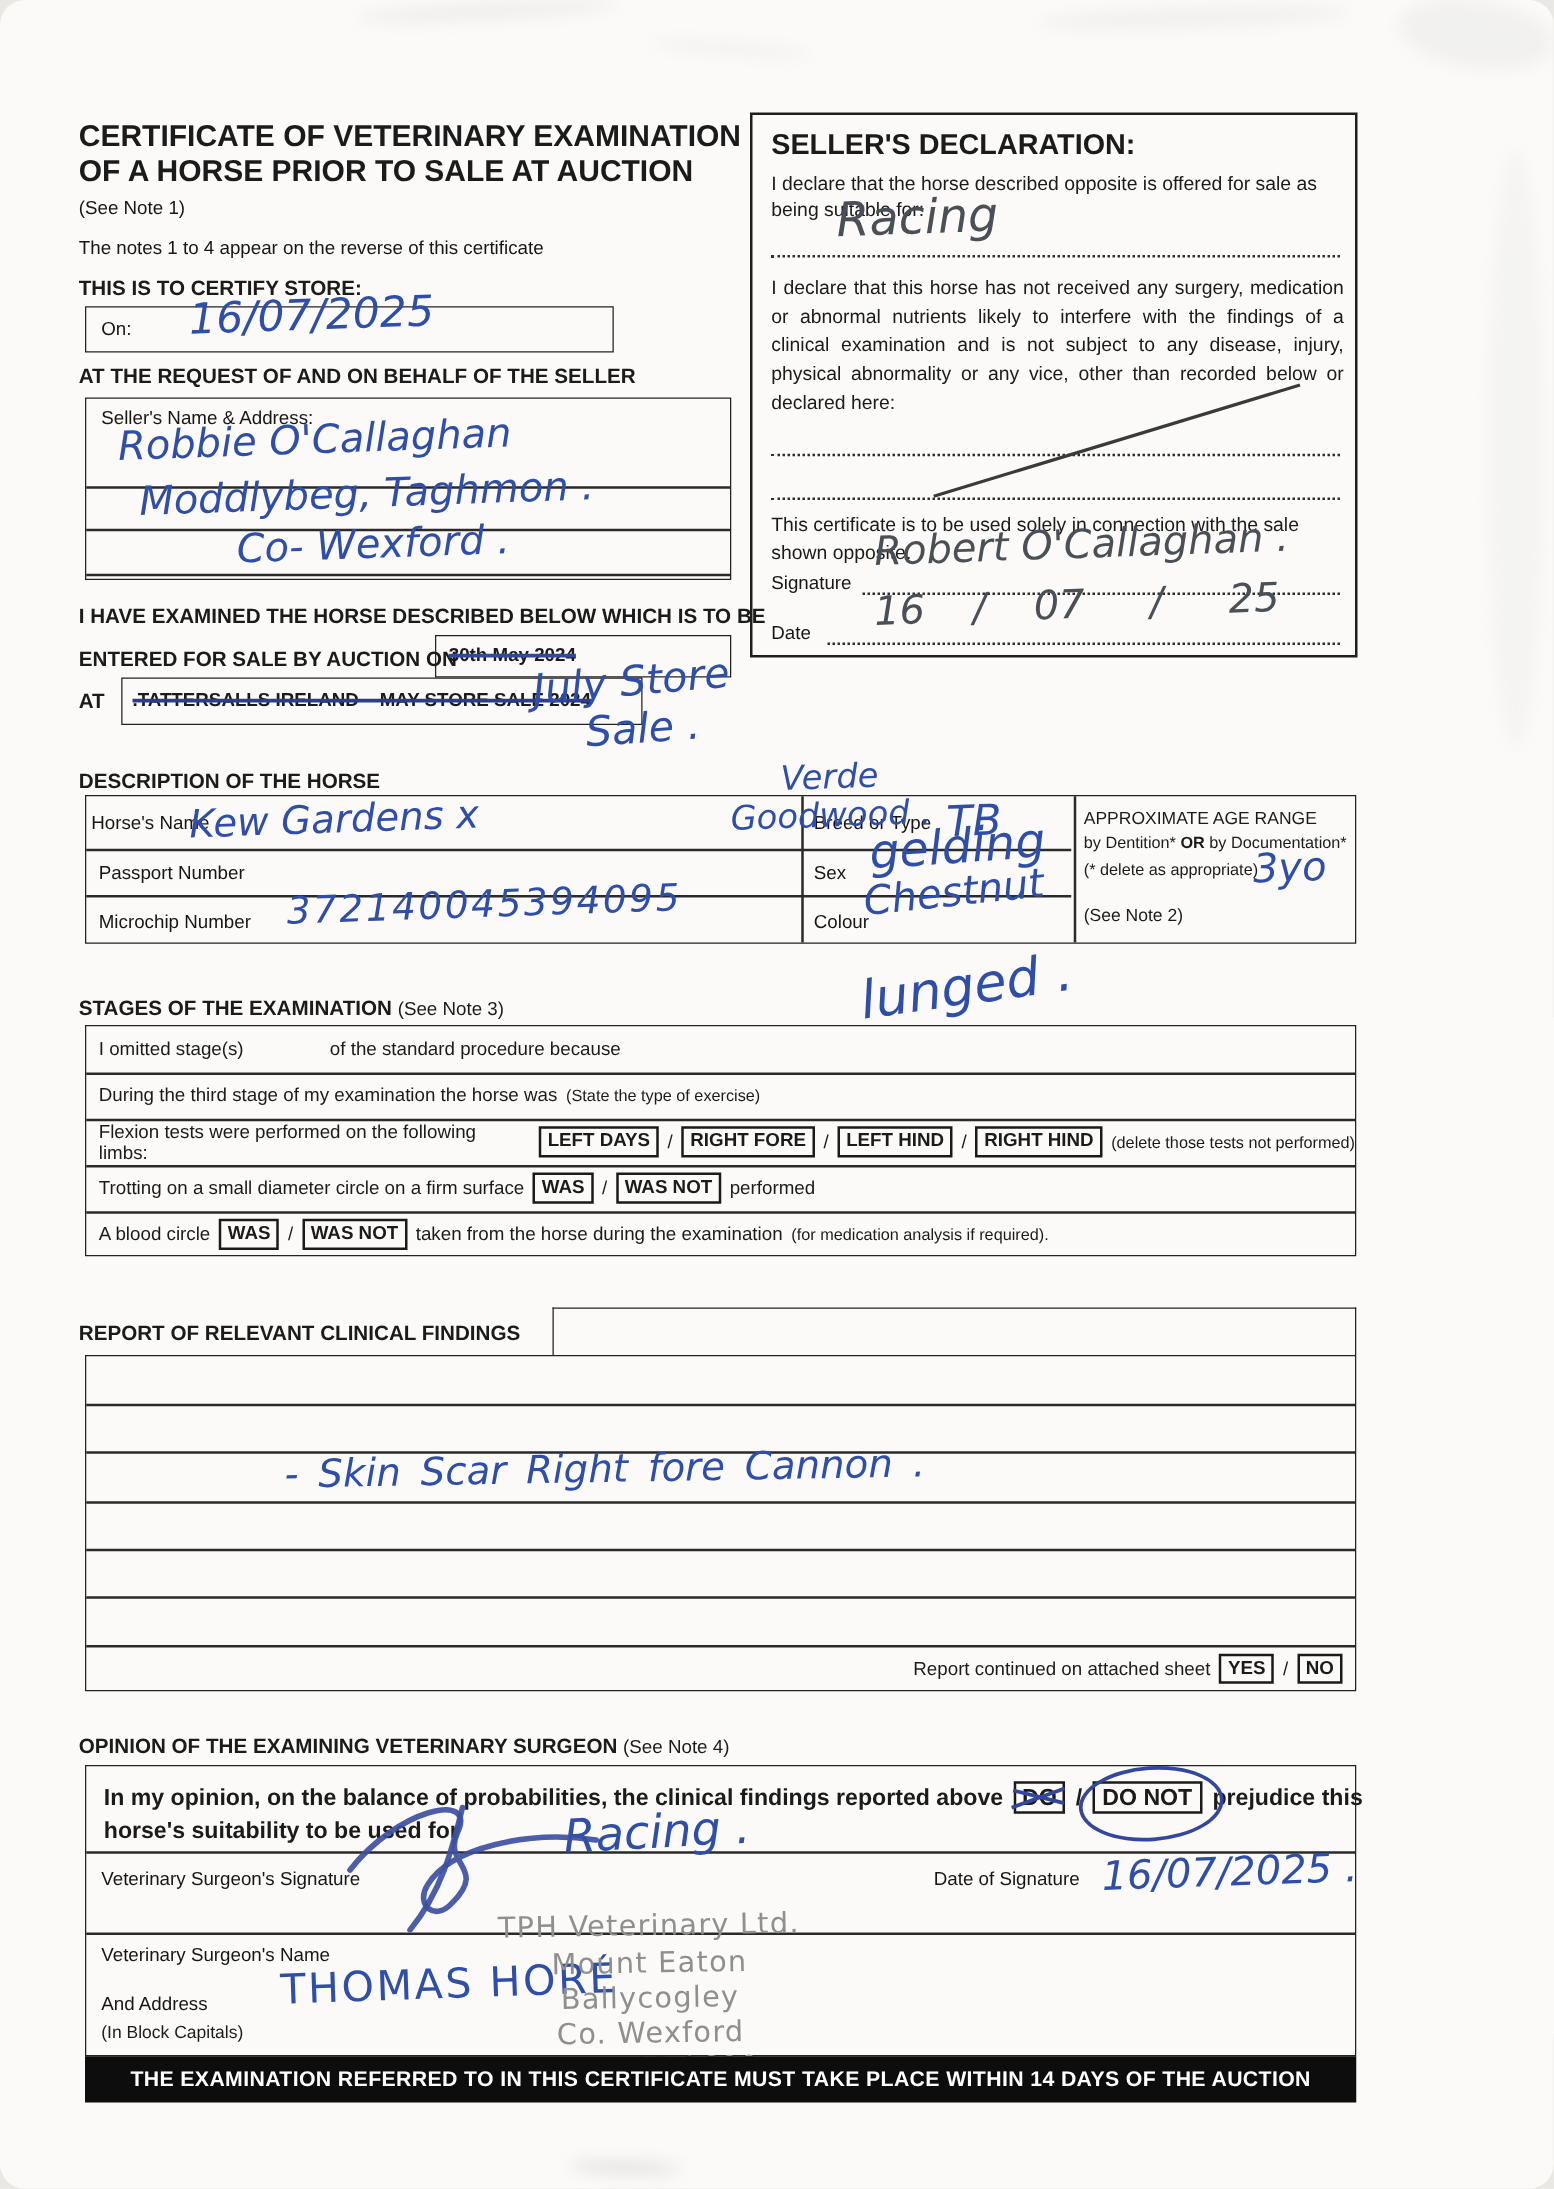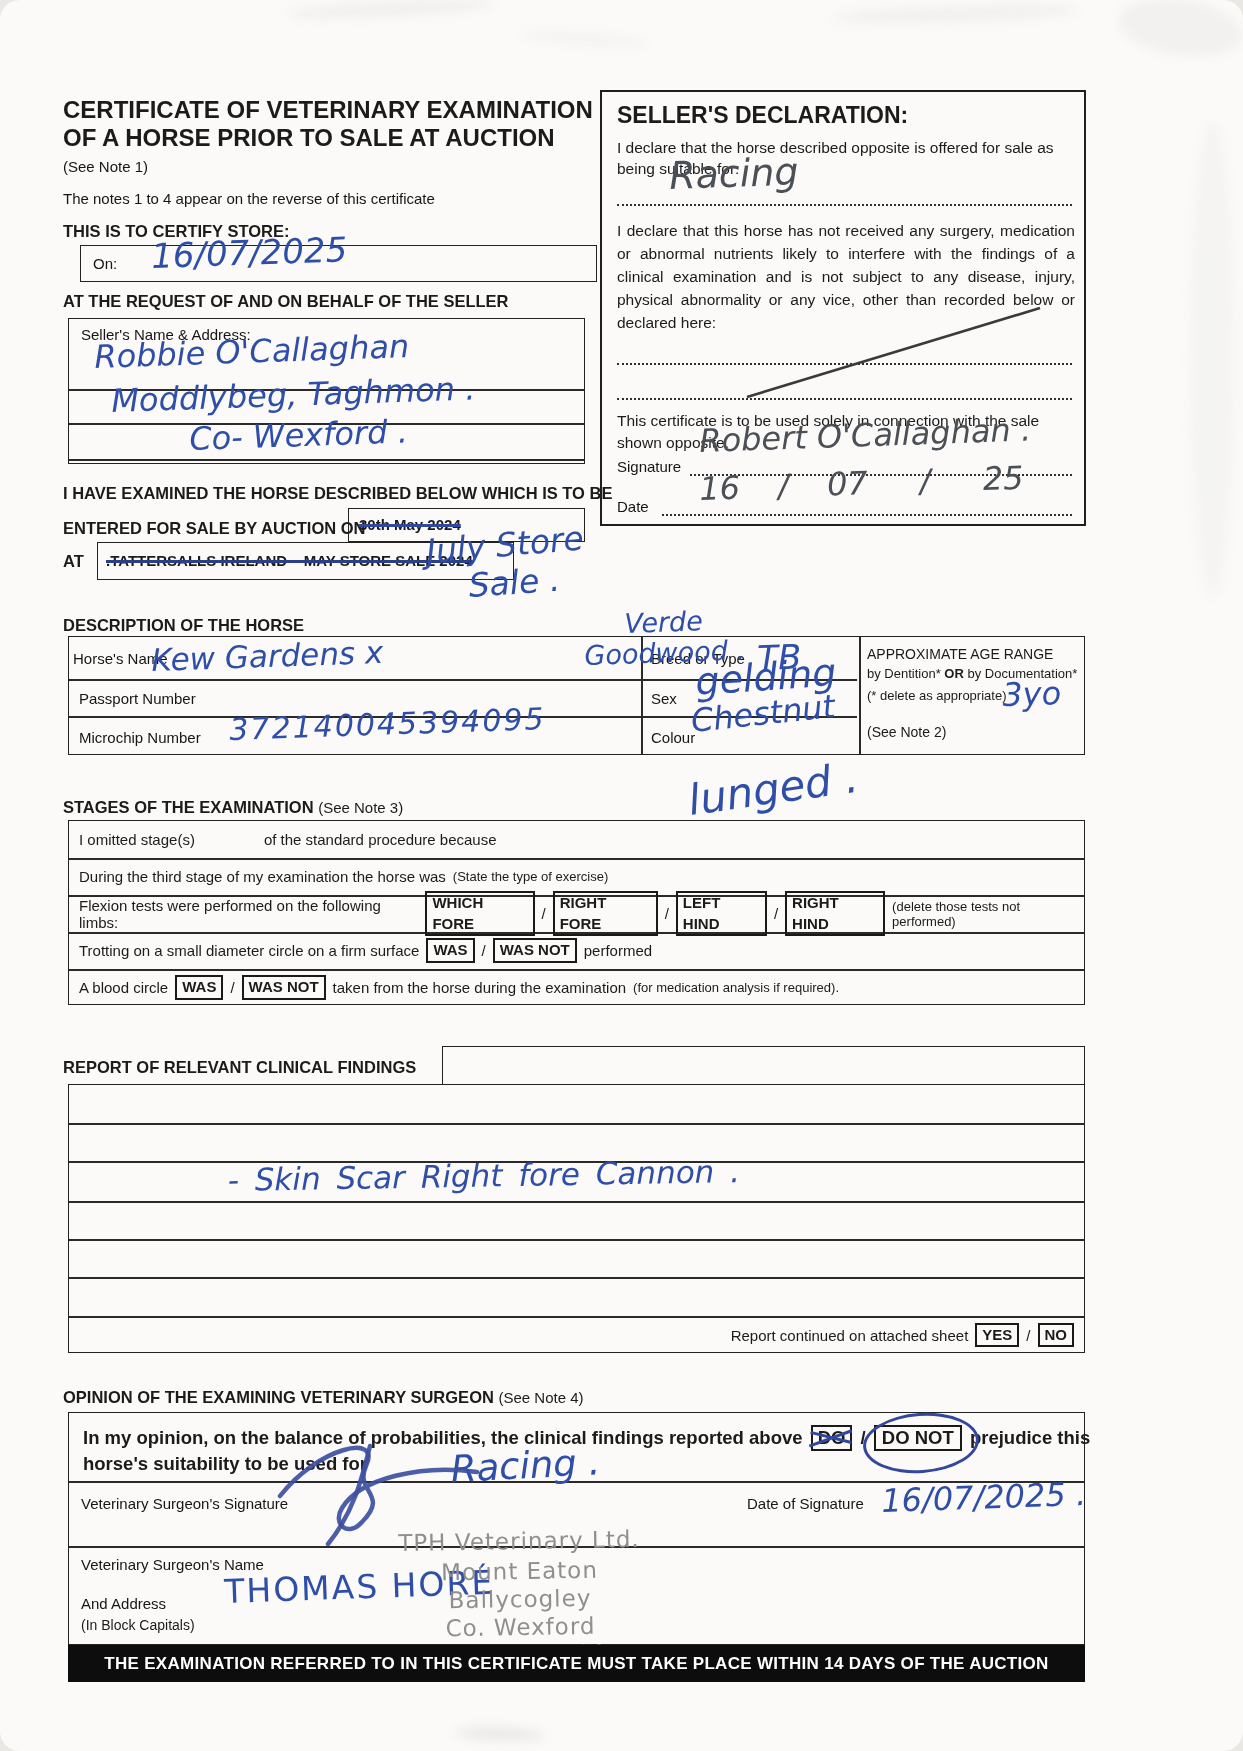--- a/index.html
+++ b/index.html
@@ -49,21 +49,21 @@
 
   <div class="abs b nowrap" style="left:63px;top:96px;font-size:24px;line-height:28px;">
     <div>CERTIFICATE OF VETERINARY EXAMINATION</div>
     <div>OF A HORSE PRIOR TO SALE AT AUCTION</div>
   </div>
   <div class="abs lbl" style="left:63px;top:158px;">(See Note 1)</div>
   <div class="abs lbl" style="left:63px;top:190px;">The notes 1 to 4 appear on the reverse of this certificate</div>
 
   <div class="abs h-sec" style="left:63px;top:222px;">THIS IS TO CERTIFY STORE:</div>
 
-  <div class="abs thinbox" style="left:80px;top:245px;width:517px;height:37px;">
+  <div class="abs thinbox" style="left:68px;top:245px;width:423px;height:37px;">
     <span class="lbl" style="position:absolute;left:12px;top:9px;">On:</span>
   </div>
   <div class="abs hw" style="left:152px;top:236px;font-size:34px;">16/07/2025</div>
 
   <div class="abs h-sec" style="left:63px;top:292px;">AT THE REQUEST OF AND ON BEHALF OF THE SELLER</div>
 
   <div class="abs thinbox" style="left:68px;top:318px;width:517px;height:146px;">
     <span class="lbl" style="position:absolute;left:12px;top:7px;">Seller's Name &amp; Address:</span>
     <div class="hline" style="top:70px;"></div>
     <div class="hline" style="top:104px;"></div>
@@ -157,21 +157,21 @@
     <div class="row" style="top:0;height:37px;">
       <span>I omitted stage(s)</span>
       <span style="margin-left:62px;">of the standard procedure because</span>
     </div>
     <div class="row" style="top:37px;height:37px;">
       <span>During the third stage of my examination the horse was</span>
       <span class="small">(State the type of exercise)</span>
     </div>
     <div class="row" style="top:74px;height:37px;">
       <span>Flexion tests were performed on the following limbs:</span>
-      <span class="wbox">WHICH FORE</span>
+      <span class="wbox">LEFT DAYS</span>
       <span>/</span>
       <span class="wbox">RIGHT FORE</span>
       <span>/</span>
       <span class="wbox">LEFT HIND</span>
       <span>/</span>
       <span class="wbox">RIGHT HIND</span>
       <span class="small">(delete those tests not performed)</span>
     </div>
     <div class="row" style="top:111px;height:37px;">
       <span>Trotting on a small diameter circle on a firm surface</span>

